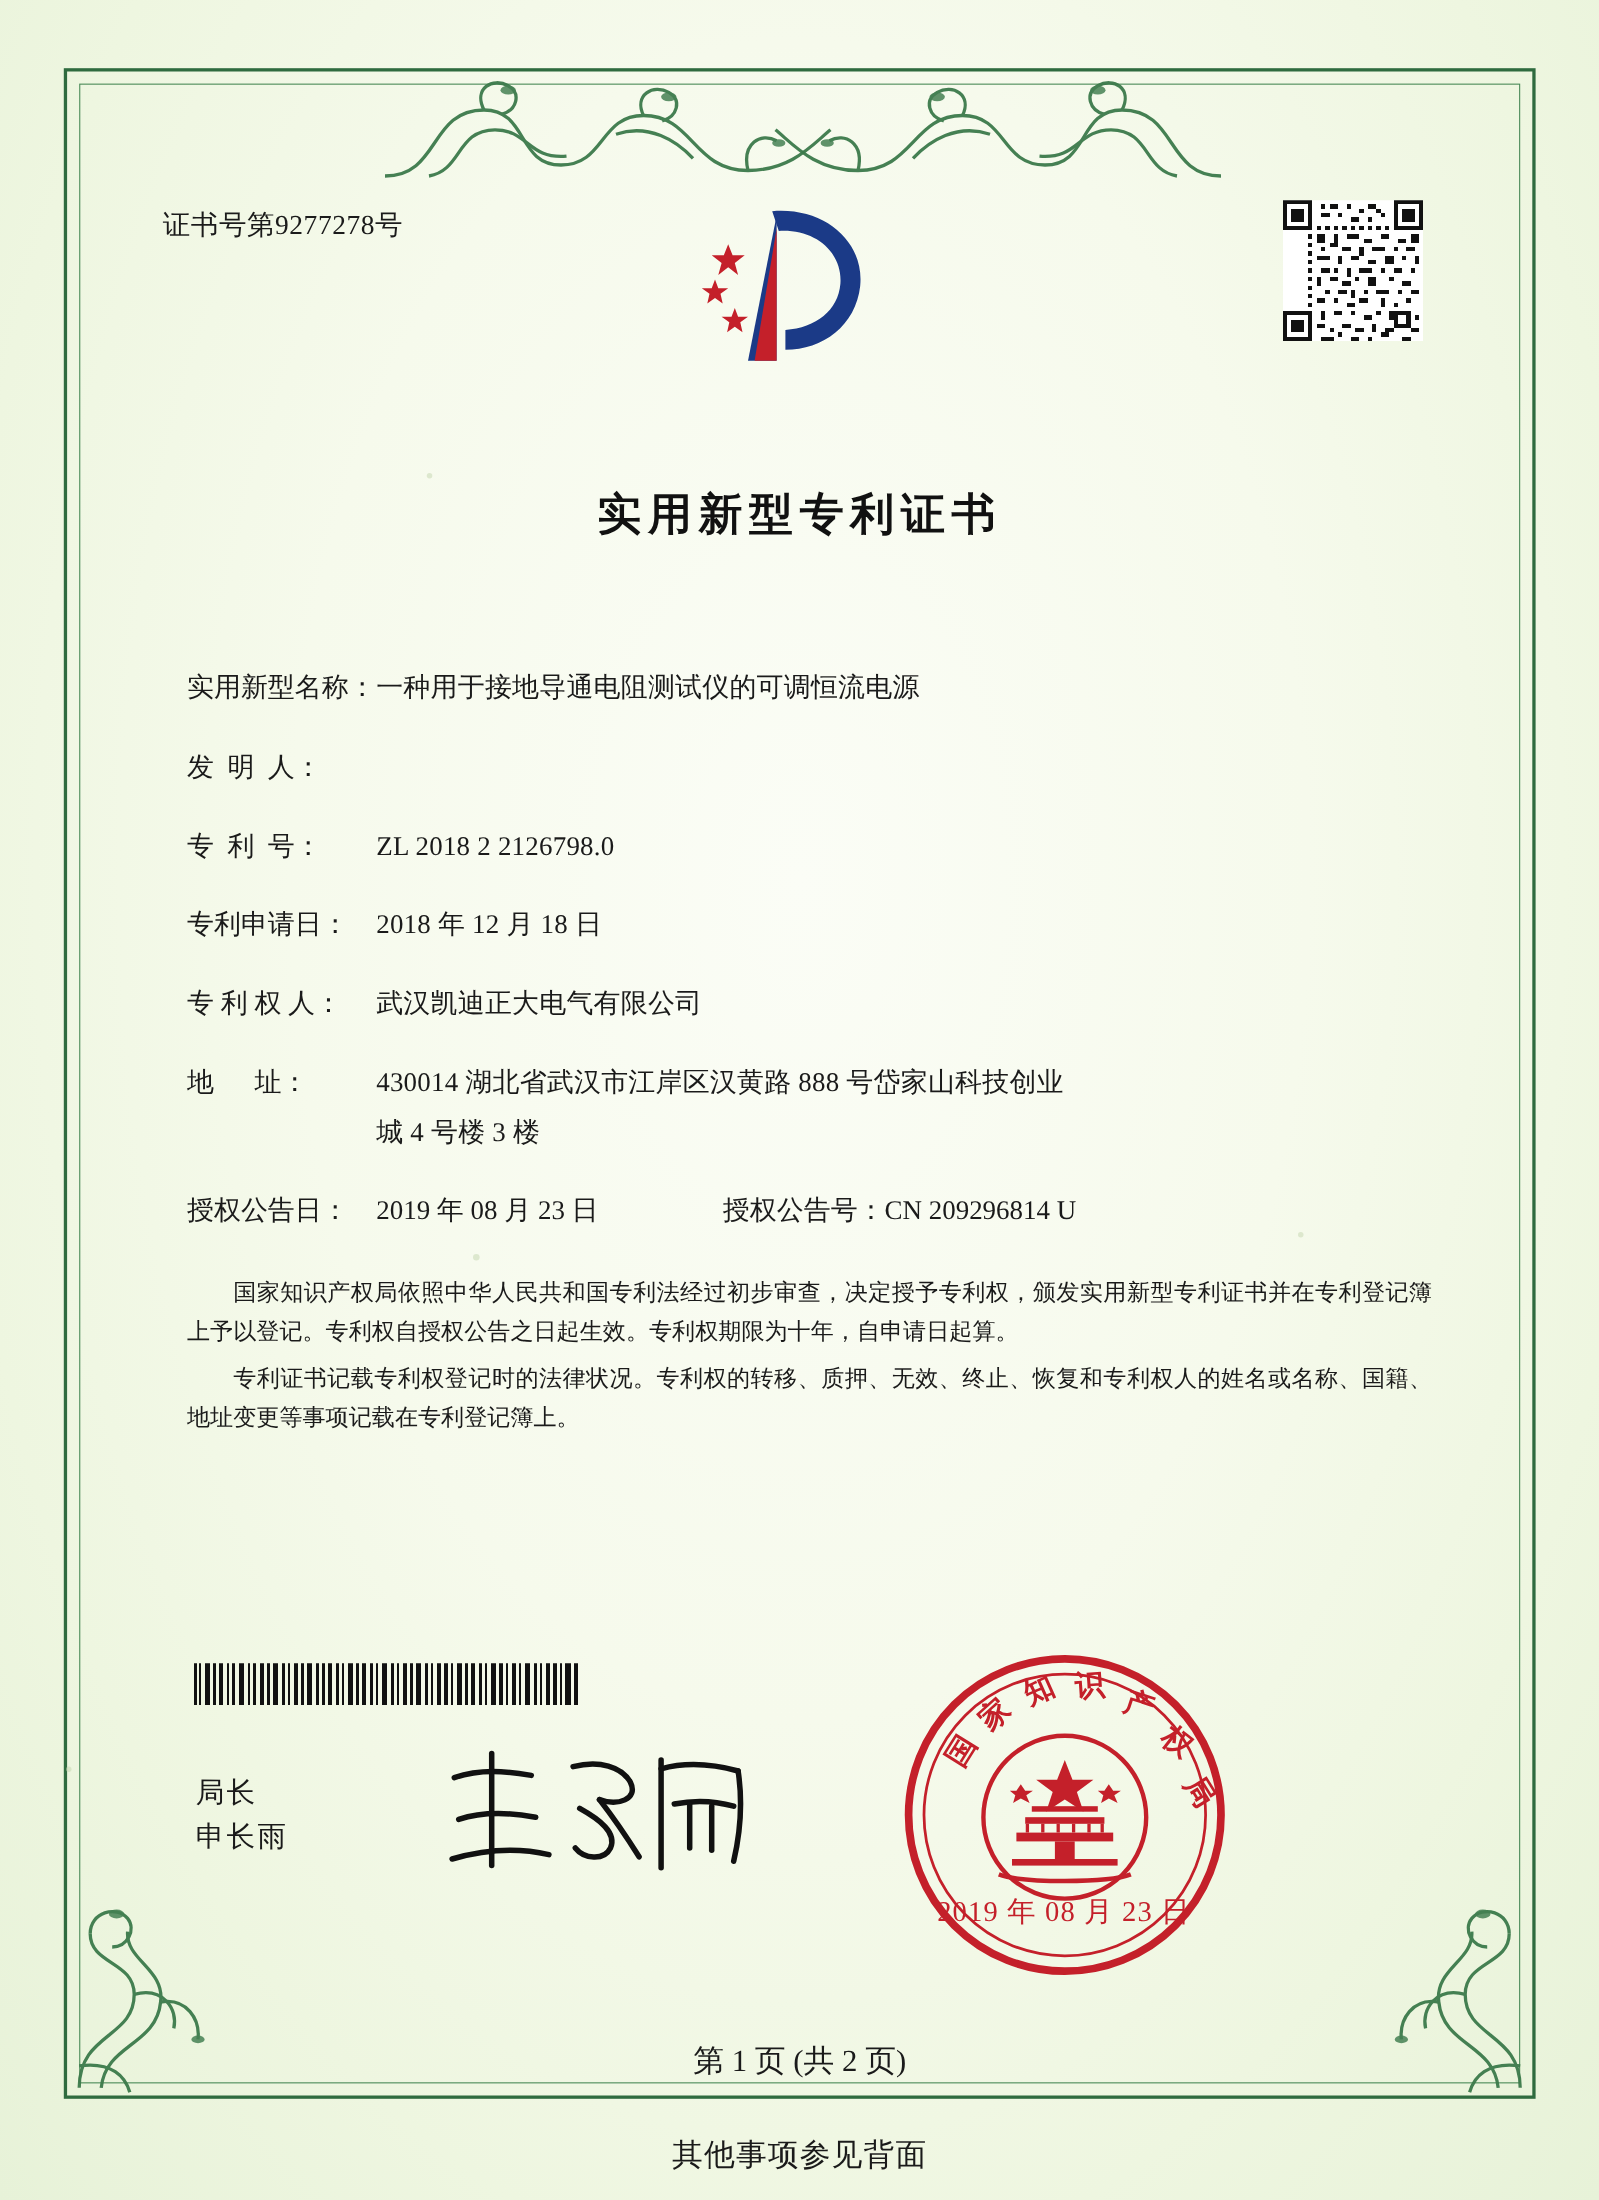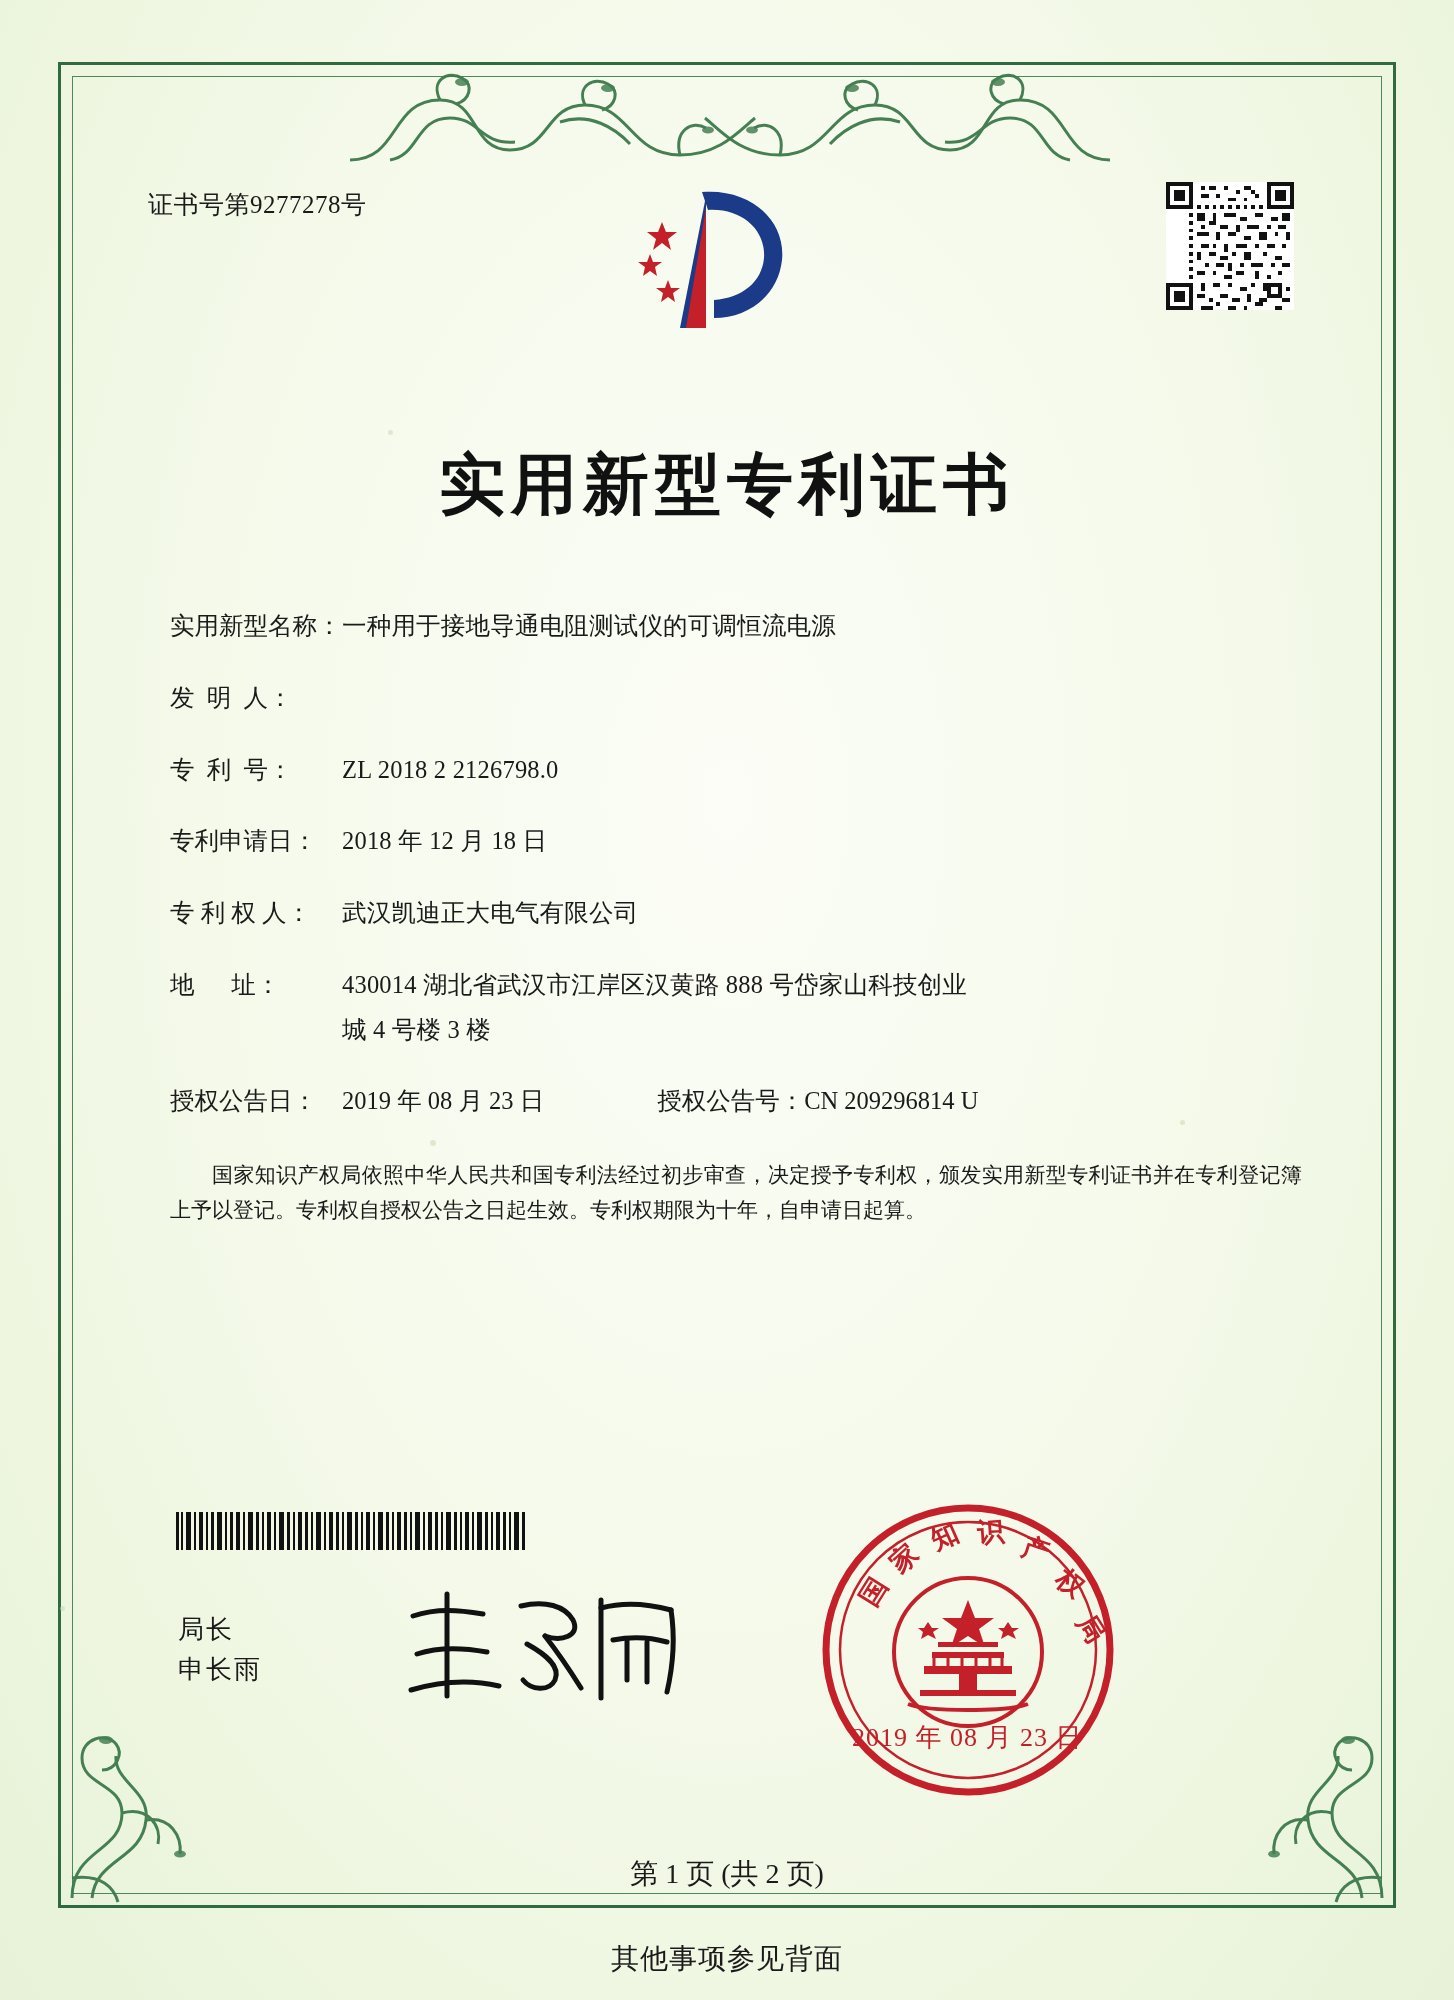--- a/index.html
+++ b/index.html
@@ -89,21 +89,21 @@
     width: 128px;
     height: 128px;
   }
   .qr svg { width: 100%; height: 100%; display: block; }
 
   .title {
     position: absolute;
     left: 0; right: 0;
     top: 440px;
     text-align: center;
-    font-size: 66px;
+    font-size: 40px;
     font-weight: bold;
     letter-spacing: 6px;
     color: #111;
     font-family: "DejaVu Serif", "Liberation Serif", serif;
   }
 
   .fields {
     position: absolute;
     left: 170px;
     right: 150px;
@@ -387,20 +387,21 @@
       <div class="inline-2">
         <div class="field-label">授权公告号：</div>
         <div>CN 209296814 U</div>
       </div>
     </div>
 
   </div>
 
   <div class="paragraphs">
     <p>国家知识产权局依照中华人民共和国专利法经过初步审查，决定授予专利权，颁发实用新型专利证书并在专利登记簿上予以登记。专利权自授权公告之日起生效。专利权期限为十年，自申请日起算。</p>
+    <p>专利证书记载专利权登记时的法律状况。专利权的转移、质押、无效、终止、恢复和专利权人的姓名或名称、国籍、地址变更等事项记载在专利登记簿上。</p>
   </div>
 
   <div class="barcode">
     <svg viewBox="0 0 350 38" shape-rendering="crispEdges" xmlns="http://www.w3.org/2000/svg">
       <rect width="350" height="38" fill="transparent"></rect>
       <g fill="#111">
         <rect x="0" y="0" width="3" height="38"></rect>
           <rect x="5" y="0" width="2" height="38"></rect>
         <rect x="10" y="0" width="5" height="38"></rect>
           <rect x="18" y="0" width="2" height="38"></rect>

